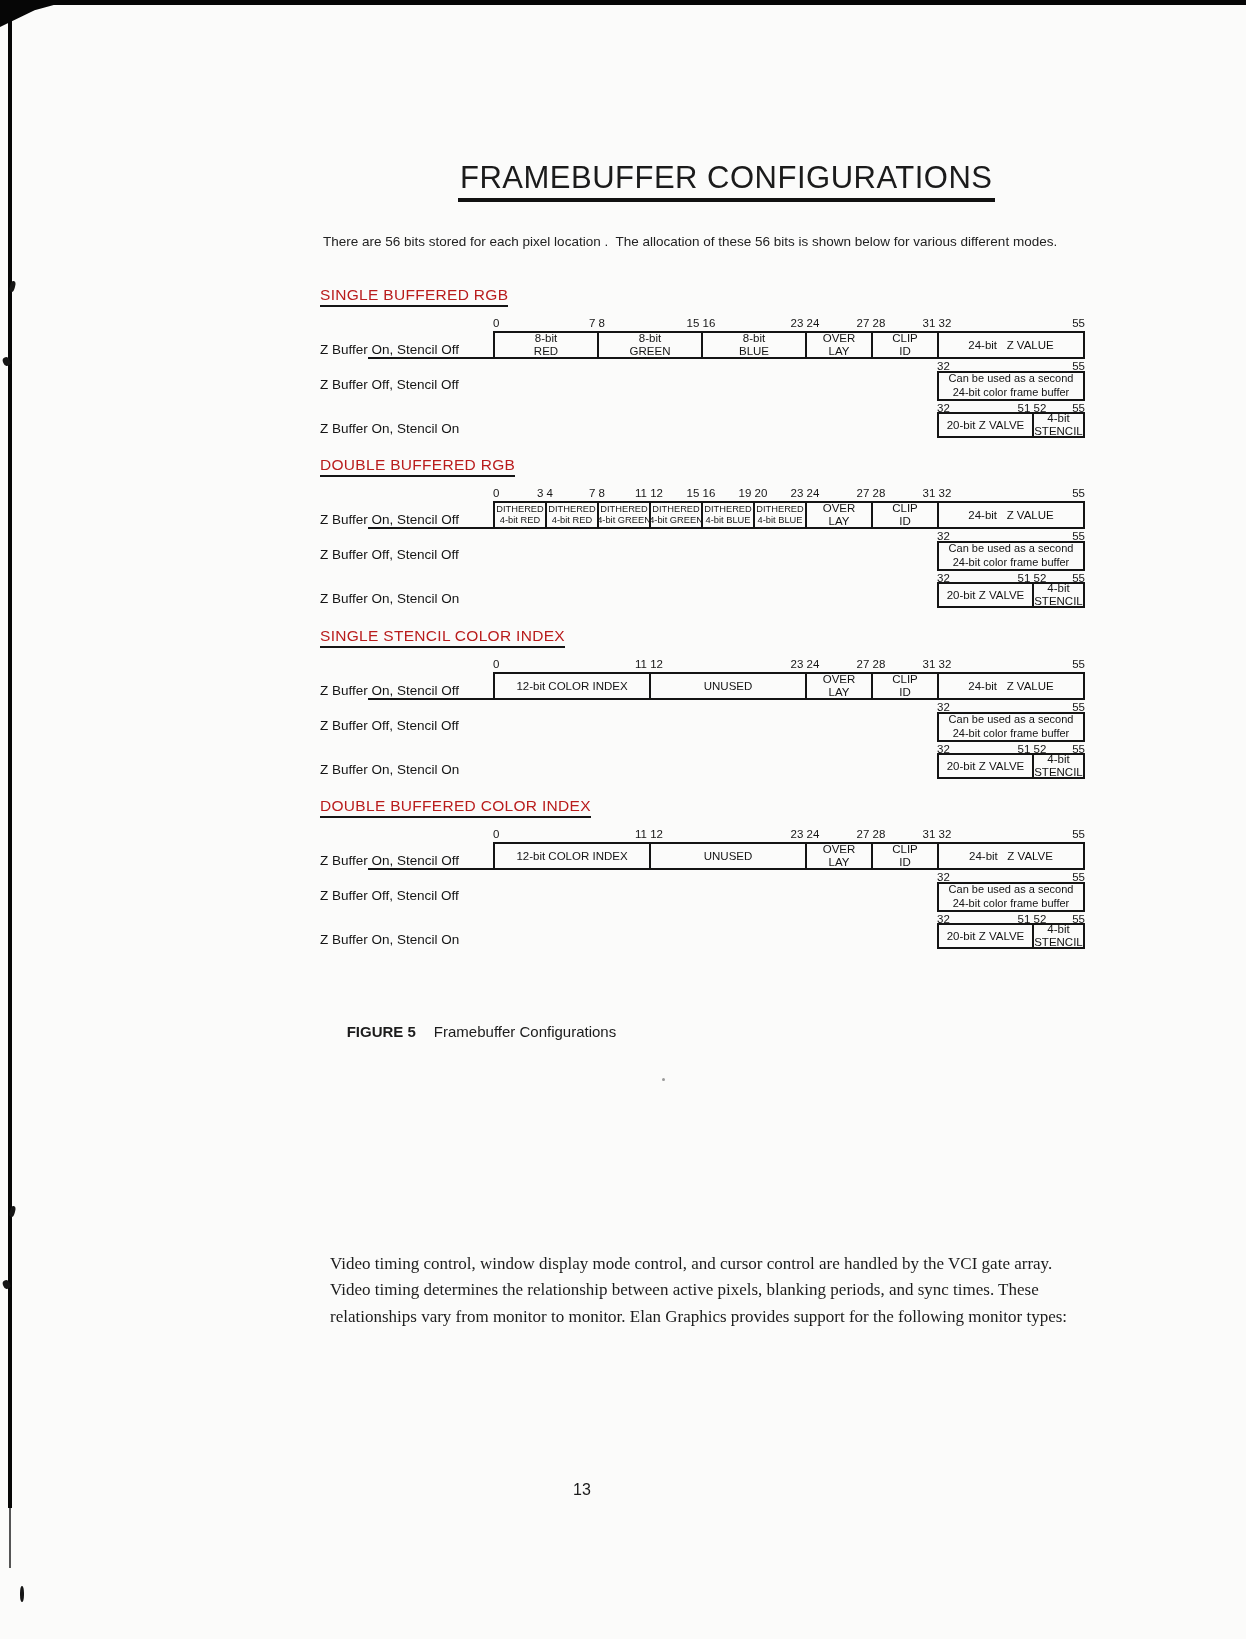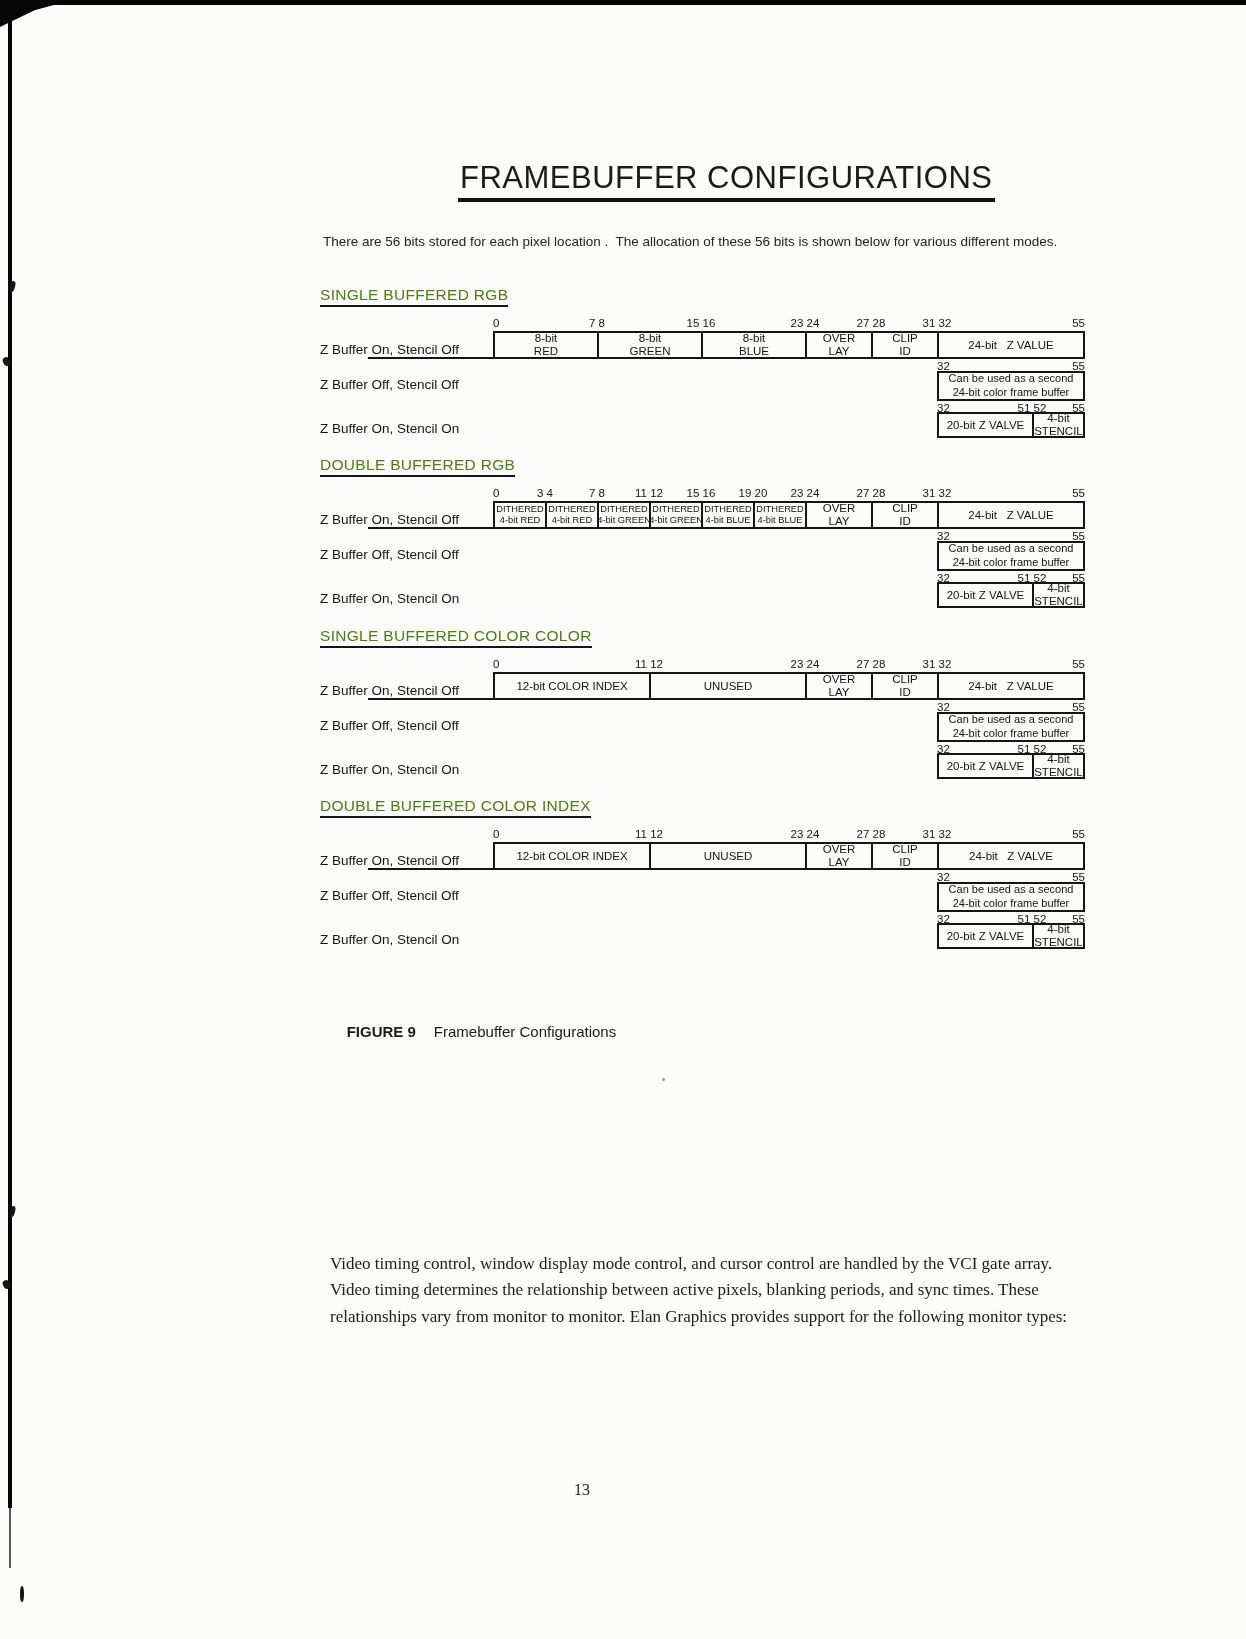--- a/index.html
+++ b/index.html
@@ -10,41 +10,41 @@
   .art-top{top:0;left:0;width:1246px;height:5px;}
   .art-top-left{top:0;left:0;width:72px;height:27px;clip-path:polygon(0 0,100% 0,48% 38%,0 100%);}
   .art-left{top:0;left:8px;width:4px;height:1508px;}
   .art-left-low{top:1508px;left:9px;width:2px;height:60px;background:#555;}
   .mark{position:absolute;background:#161616;border-radius:45%;}
   .speck{position:absolute;background:#9a9a9a;border-radius:50%;}
   
   .doc-title{position:absolute;top:161px;left:458px;font-size:31px;line-height:1.1;letter-spacing:.5px;white-space:pre;}
   .doc-title span{border-bottom:4px solid #111;padding:0 2px 3px 2px;}
   .intro{position:absolute;top:234px;left:323px;font-size:13.5px;white-space:pre;color:#222;}
-  .sec-h{position:absolute;font-size:15.5px;letter-spacing:.3px;color:#4d7c0f;
+  .sec-h{position:absolute;font-size:15.5px;letter-spacing:.3px;color:#b91c1c;
          border-bottom:2px solid #151515;padding-bottom:1px;white-space:pre;}
   .d-label{position:absolute;font-size:13.5px;color:#151515;white-space:pre;}
   .d-num{position:absolute;font-size:11.5px;color:#151515;white-space:pre;}
   .d-bar{position:absolute;background:#141414;}
   .d-cell{position:absolute;background:#fbfbfa;display:flex;flex-direction:column;align-items:center;
           justify-content:center;text-align:center;font-size:11.5px;line-height:1.12;
           color:#141414;white-space:pre;overflow:hidden;}
   .d-cell.tiny{font-size:9.3px;line-height:1.18;}
   .d-cell.note{font-size:11px;line-height:1.25;}
   .bar-tail{position:absolute;height:2px;background:#141414;}
   .fig-cap{position:absolute;top:1006px;left:330px;font-size:15px;font-weight:700;white-space:pre;}
   .fig-cap .cap-text{font-weight:400;margin-left:18px;}
   .sec-head-num{margin-right:12px;}
   .h44{position:absolute;top:1086px;left:183px;font-size:16.5px;font-weight:700;white-space:pre;}
   .h441{position:absolute;top:1211px;left:255px;font-size:16.5px;font-weight:700;white-space:pre;}
   .body-p{position:absolute;font-family:"Liberation Serif",serif;font-size:17px;line-height:1.55;color:#1c1c1c;}
   .p1{top:1130px;left:330px;width:740px;}
   .p2{top:1251px;left:330px;width:742px;}
   .page-num{position:absolute;top:1481px;left:560px;width:44px;text-align:center;
-            font-family:Liberation Serif, serif;font-size:16px;}
+            font-family:Liberation Sans, sans-serif;font-size:16px;}
 </style>
 </head>
 <body>
 
 <div class="page">
 
   <div class="art art-top"></div>
   <div class="art art-top-left"></div>
   <div class="art art-left"></div>
   <div class="art art-left-low"></div>
@@ -139,21 +139,21 @@
       </div>
       <div class="d-label" style="left: 320px; top: 591px;">Z Buffer On, Stencil On</div>
       <div class="d-num" style="left: 937px; top: 572px;">32</div>
       <div class="d-num" style="left: 1032px; top: 572px; transform: translateX(-50%);">51 52</div>
       <div class="d-num" style="left: 1085px; top: 572px; transform: translateX(-100%);">55</div>
       <div class="d-bar" style="left: 937px; top: 582px; width: 148px; height: 26px;">
         <div class="d-cell" style="left: 2px; top: 2px; width: 93px; height: 22px; white-space: pre;">20-bit Z VALVE</div>
         <div class="d-cell" style="left: 97px; top: 2px; width: 49px; height: 22px; white-space: pre;">4-bit
 STENCIL</div>
       </div>
-      <div class="sec-h" style="left: 320px; top: 627px;">SINGLE BUFFERED COLOR COLOR</div>
+      <div class="sec-h" style="left: 320px; top: 627px;">SINGLE STENCIL COLOR INDEX</div>
       <div class="d-label" style="left: 320px; top: 683px;">Z Buffer On, Stencil Off</div>
       <div class="d-num" style="left: 493px; top: 658px;">0</div>
       <div class="d-num" style="left: 649px; top: 658px; transform: translateX(-50%);">11 12</div>
       <div class="d-num" style="left: 805px; top: 658px; transform: translateX(-50%);">23 24</div>
       <div class="d-num" style="left: 871px; top: 658px; transform: translateX(-50%);">27 28</div>
       <div class="d-num" style="left: 937px; top: 658px; transform: translateX(-50%);">31 32</div>
       <div class="d-num" style="left: 1085px; top: 658px; transform: translateX(-100%);">55</div>
       <div class="d-bar" style="left: 493px; top: 672px; width: 592px; height: 28px;">
         <div class="d-cell" style="left: 2px; top: 2px; width: 154px; height: 24px; white-space: pre;">12-bit COLOR INDEX</div>
         <div class="d-cell" style="left: 158px; top: 2px; width: 154px; height: 24px; white-space: pre;">UNUSED</div>
@@ -210,20 +210,20 @@
       <div class="d-num" style="left: 1032px; top: 913px; transform: translateX(-50%);">51 52</div>
       <div class="d-num" style="left: 1085px; top: 913px; transform: translateX(-100%);">55</div>
       <div class="d-bar" style="left: 937px; top: 923px; width: 148px; height: 26px;">
         <div class="d-cell" style="left: 2px; top: 2px; width: 93px; height: 22px; white-space: pre;">20-bit Z VALVE</div>
         <div class="d-cell" style="left: 97px; top: 2px; width: 49px; height: 22px; white-space: pre;">4-bit
 STENCIL</div>
       </div>
     </div>
 
   <div class="fig-cap">
-    <span>FIGURE 9</span><span class="cap-text">Framebuffer Configurations</span>
+    <span>FIGURE 5</span><span class="cap-text">Framebuffer Configurations</span>
   </div>
 
 
   <div class="body-p p2">Video timing control, window display mode control, and cursor control are handled by the VCI gate array. Video timing determines the relationship between active pixels, blanking periods, and sync times. These relationships vary from monitor to monitor. Elan Graphics provides support for the following monitor types:</div>
 
   <div class="page-num">13</div>
 </div>
 
 </body></html>

